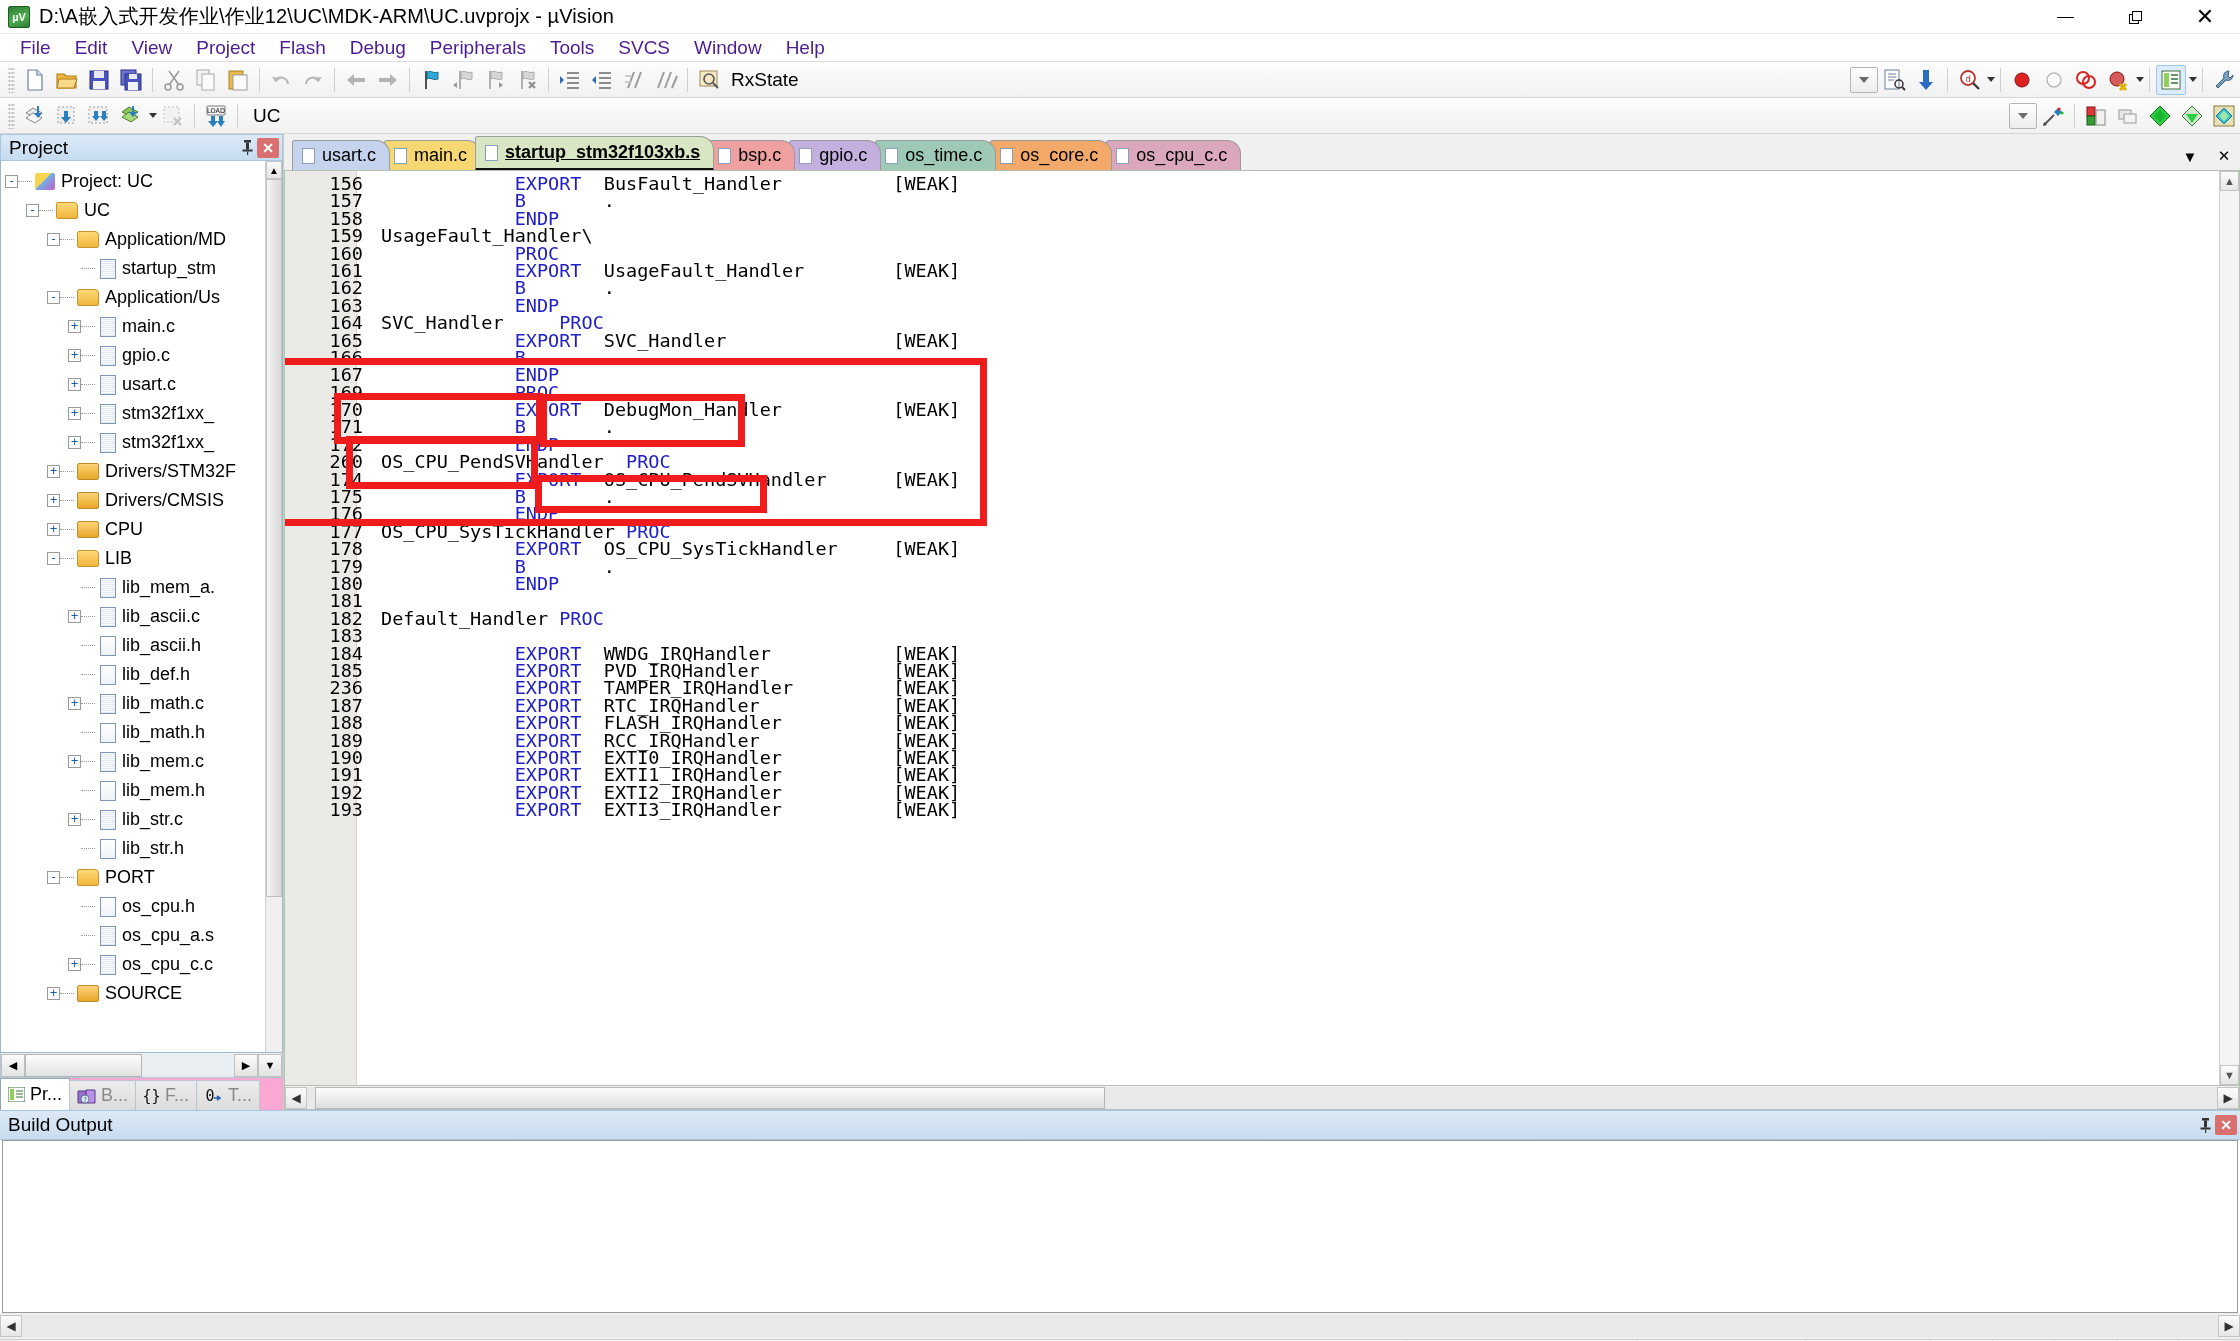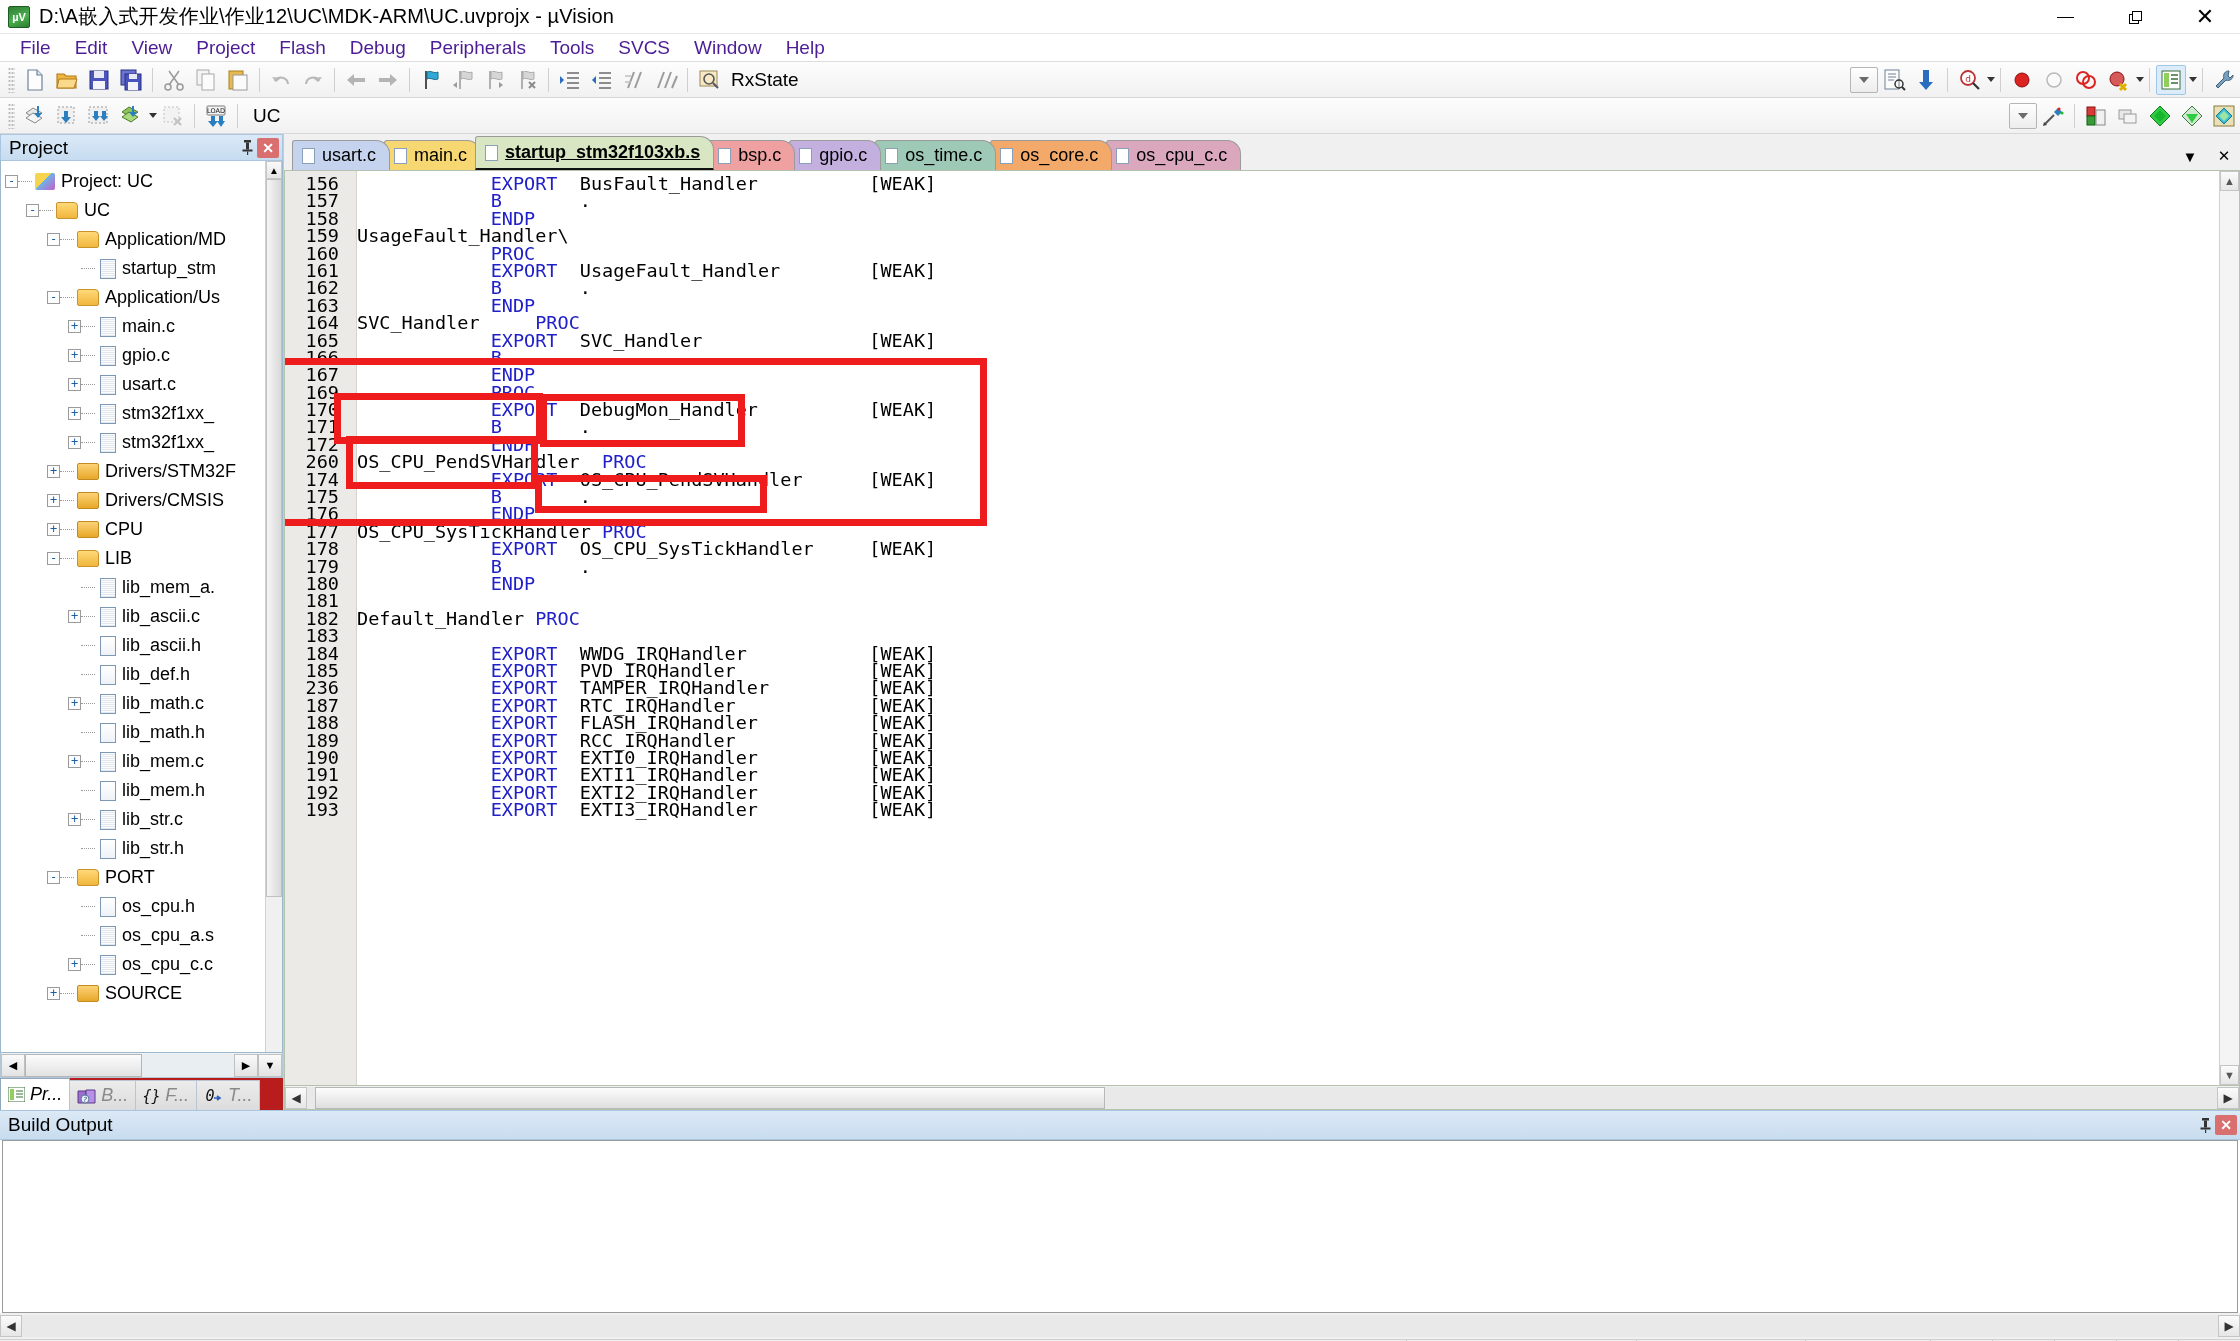--- a/index.html
+++ b/index.html
@@ -107,21 +107,21 @@
   .sb-arrow { height:18px; display:flex; align-items:center; justify-content:center;
               background:linear-gradient(#fafafa,#e5e5e5); border:1px solid #c6c6c6; font-size:10px;}
   .sb-thumb { background:linear-gradient(90deg,#f5f5f5,#d9d9d9); border:1px solid #c0c0c0; }
   .hscroll { height:25px; display:flex; align-items:center; background:#f0f0f0;
              border:1px solid #b5c6d4; border-top:none;}
   .hsb-btn { width:24px;height:23px;display:flex;align-items:center;justify-content:center;
              background:linear-gradient(#fafafa,#e3e3e3);border:1px solid #c0c0c0; font-size:11px;}
   .hsb-track { flex:1; height:23px; background:#e9eef3; position:relative; }
   .hsb-thumb { position:absolute;left:0;top:0;height:23px;width:56%;
                background:linear-gradient(#fcfcfc,#e2e2e2); border:1px solid #b5b5b5;}
-  .panel-tabs { height:32px; display:flex; align-items:flex-end; background:#b91c1c;font-style:italic; }
+  .panel-tabs { height:32px; display:flex; align-items:flex-end; background:#f9a8d4; }
   .ptab { height:30px; display:flex; align-items:center; padding:0 7px; font-size:18px;
           border:1px solid #b9c6d2; border-bottom:none; background:linear-gradient(#ececec,#dcdcdc);
           color:#8a8a8a; margin-right:-1px; }
   .ptab.sel { background:#fff; color:#000; height:32px; border-color:#8fa8bd; }
 
   
   .editorwrap { flex:1; display:flex; flex-direction:column; background:#f0f0f0;
                 border-left:1px solid #c3cfc0; }
   .tabstrip { height:36px; display:flex; align-items:flex-end; background:#f0f0f0;
               position:relative; padding-left:8px; }
@@ -130,21 +130,21 @@
           border-radius:3px 14px 0 0; position:relative; }
   .etab.sel { height:34px; font-weight:bold; text-decoration:underline; z-index:9;
               border-bottom:2px solid #111; }
   .etab .tdoc { width:13px;height:16px;background:#fff;border:1px solid #8aa0b8;margin-right:7px;
                 flex:0 0 auto; }
   .tabstrip-right { position:absolute; right:6px; bottom:4px; display:flex; align-items:center; gap:14px;}
   .ts-btn { width:20px;height:20px;display:flex;align-items:center;justify-content:center;font-size:15px;}
 
   .codearea { flex:1; display:flex; background:#fff; border:1px solid #b3c3b0; position:relative;
               overflow:hidden; }
-  .codebody { flex:1; position:relative; overflow:hidden; background:#fff; }
+  .codebody { flex:1; position:relative; overflow:hidden; background:#fff;padding-left:24px; }
   .gutter-bg { position:absolute; left:0; top:0; bottom:0; width:72px;
                background:#eceae6; border-right:1px solid #d6d3ce; }
   .bookmark-bar { position:absolute; left:0; top:0; bottom:0; width:9px;
                   background:linear-gradient(90deg,#d9e4d4,#eef2ec); border-right:1px solid #c5cfc2;}
   .codelines { position:relative; font-family:"DejaVu Sans Mono", monospace; font-size:18.5px;
                line-height:17.4px; padding-top:4px; }
   .cl { height:17.4px; white-space:pre; display:flex; }
   .ln { width:63px; text-align:right; color:#000; padding-right:9px; flex:0 0 auto;
         font-family:"DejaVu Sans Mono", monospace; }
   .ctext { padding-left:9px; white-space:pre; }

